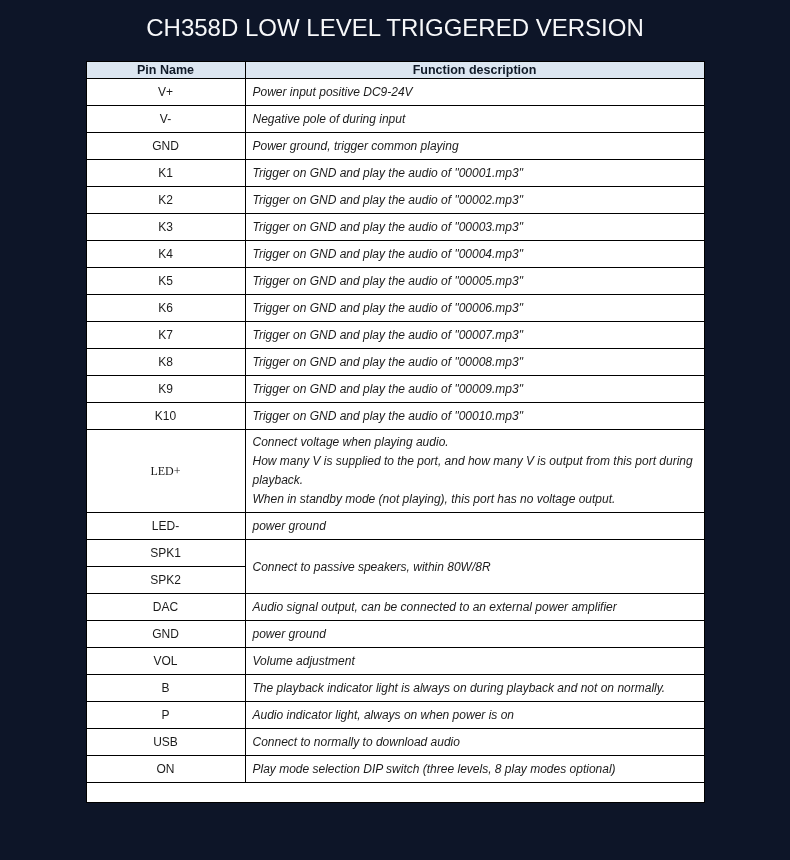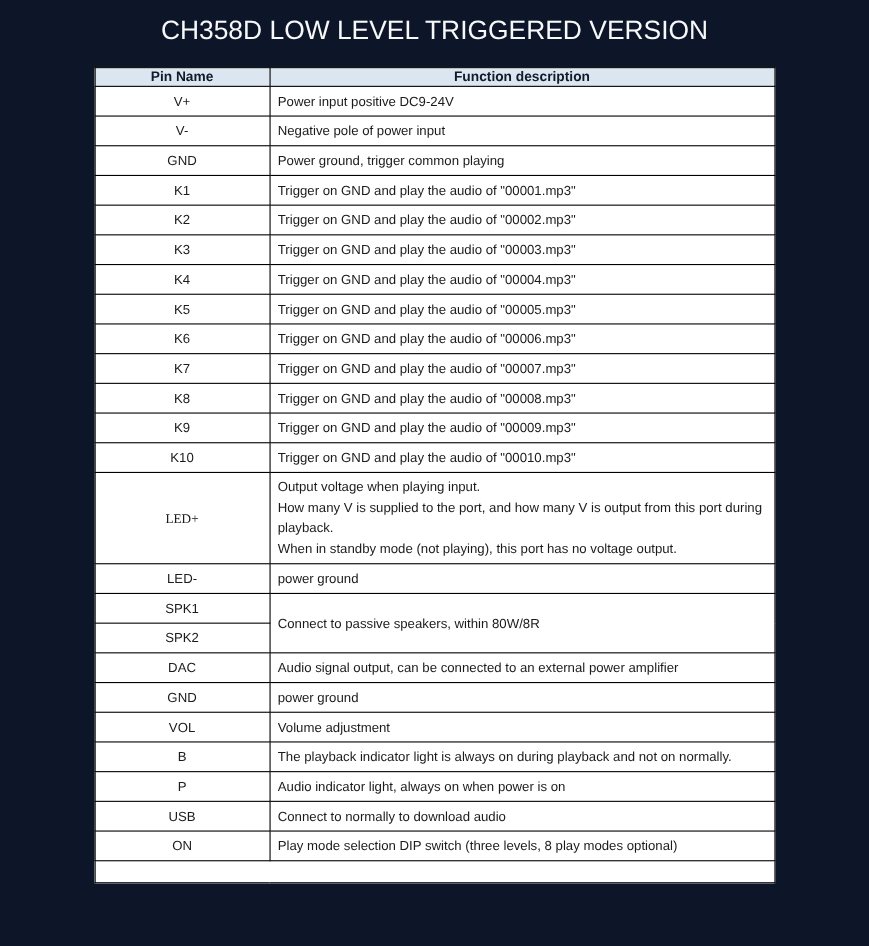--- a/index.html
+++ b/index.html
@@ -54,20 +54,21 @@
   td.pin {
     text-align: center;
     height: 27px;
     line-height: 16px;
     white-space: nowrap;
   }
   td.desc {
     padding: 2px 7px;
     white-space: nowrap;
     overflow: visible;
+    font-style: italic;
   }
   td.desc.multi {
     white-space: normal;
     padding: 3px 7px;
   }
   td.desc.multi div {
     line-height: 19px;
   }
   tr.tall td.pin { height: 79px; font-family: Liberation Serif, serif; }
   tr.blank td {
@@ -92,21 +93,21 @@
         <th>Function description</th>
       </tr>
     </thead>
     <tbody>
       <tr>
         <td class="pin">V+</td>
         <td class="desc">Power input positive DC9-24V</td>
       </tr>
       <tr>
         <td class="pin">V-</td>
-        <td class="desc">Negative pole of power input</td>
+        <td class="desc">Negative pole of during input</td>
       </tr>
       <tr>
         <td class="pin">GND</td>
         <td class="desc">Power ground, trigger common playing</td>
       </tr>
       <tr>
         <td class="pin">K1</td>
         <td class="desc">Trigger on GND and play the audio of "00001.mp3"</td>
       </tr>
       <tr>
@@ -141,21 +142,21 @@
         <td class="pin">K9</td>
         <td class="desc">Trigger on GND and play the audio of "00009.mp3"</td>
       </tr>
       <tr>
         <td class="pin">K10</td>
         <td class="desc">Trigger on GND and play the audio of "00010.mp3"</td>
       </tr>
       <tr class="tall">
         <td class="pin">LED+</td>
         <td class="desc multi">
-          <div>Output voltage when playing input.</div>
+          <div>Connect voltage when playing audio.</div>
           <div>How many V is supplied to the port, and how many V is output from this port during playback.</div>
           <div>When in standby mode (not playing), this port has no voltage output.</div>
         </td>
       </tr>
       <tr>
         <td class="pin">LED-</td>
         <td class="desc">power ground</td>
       </tr>
       <tr>
         <td class="pin">SPK1</td>

